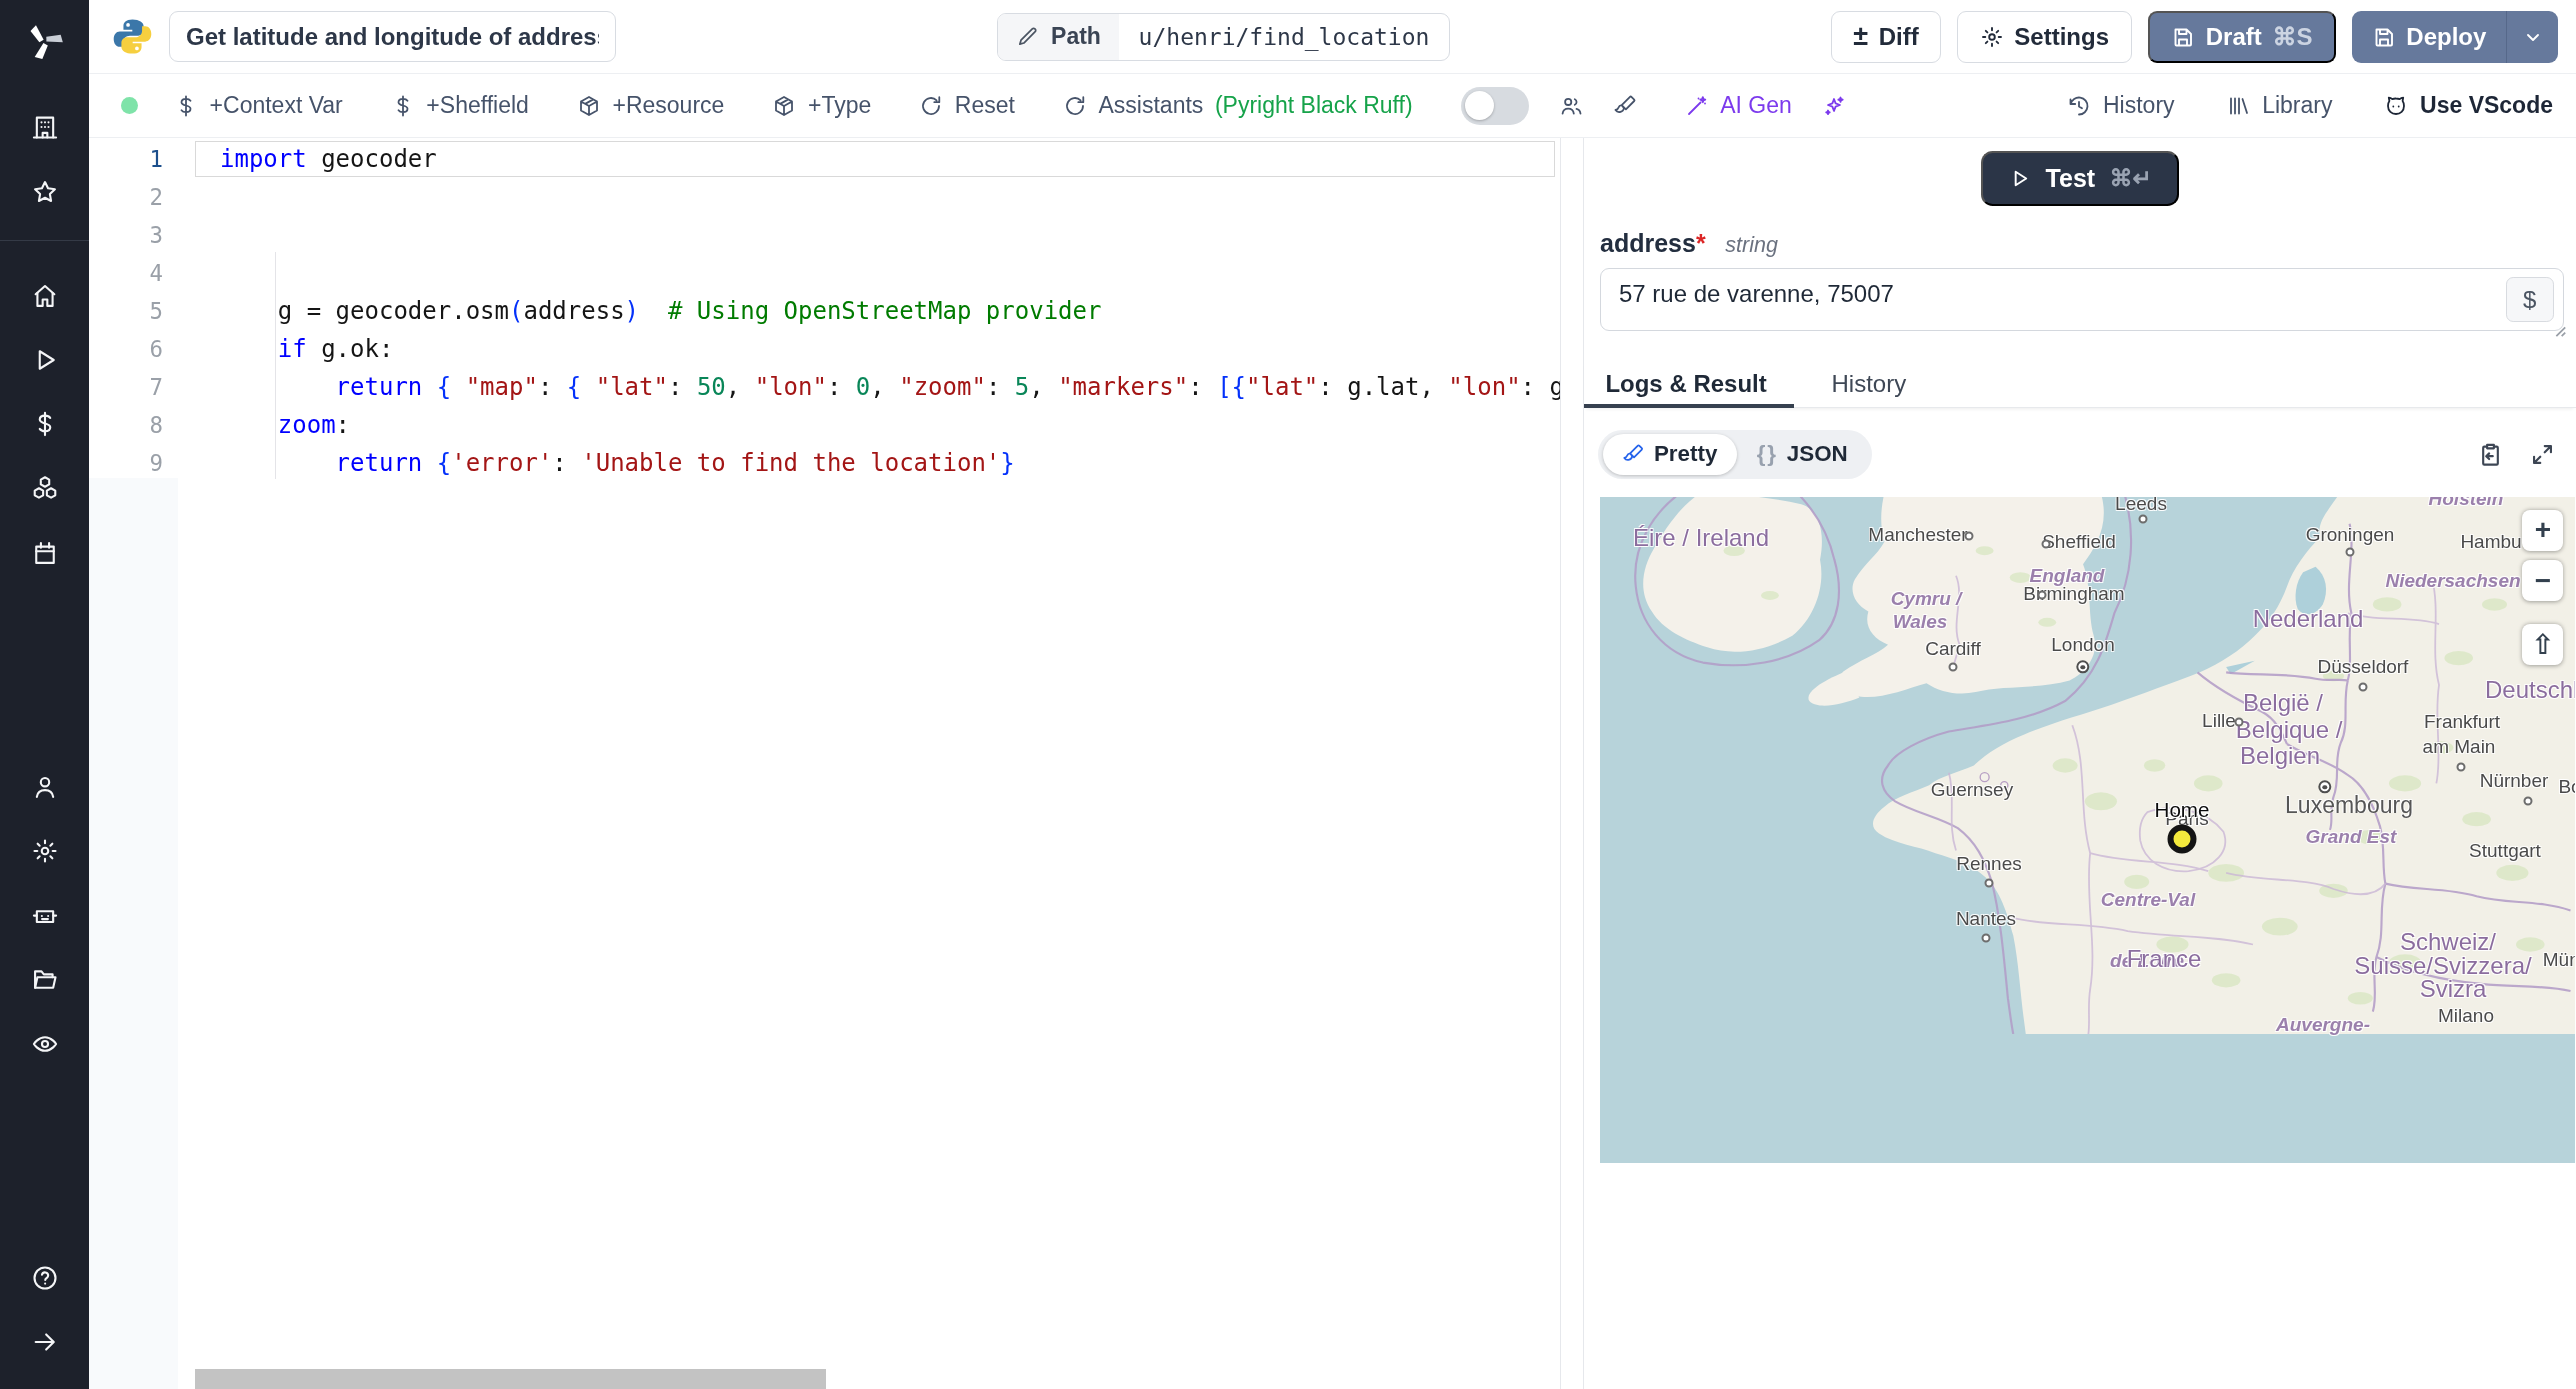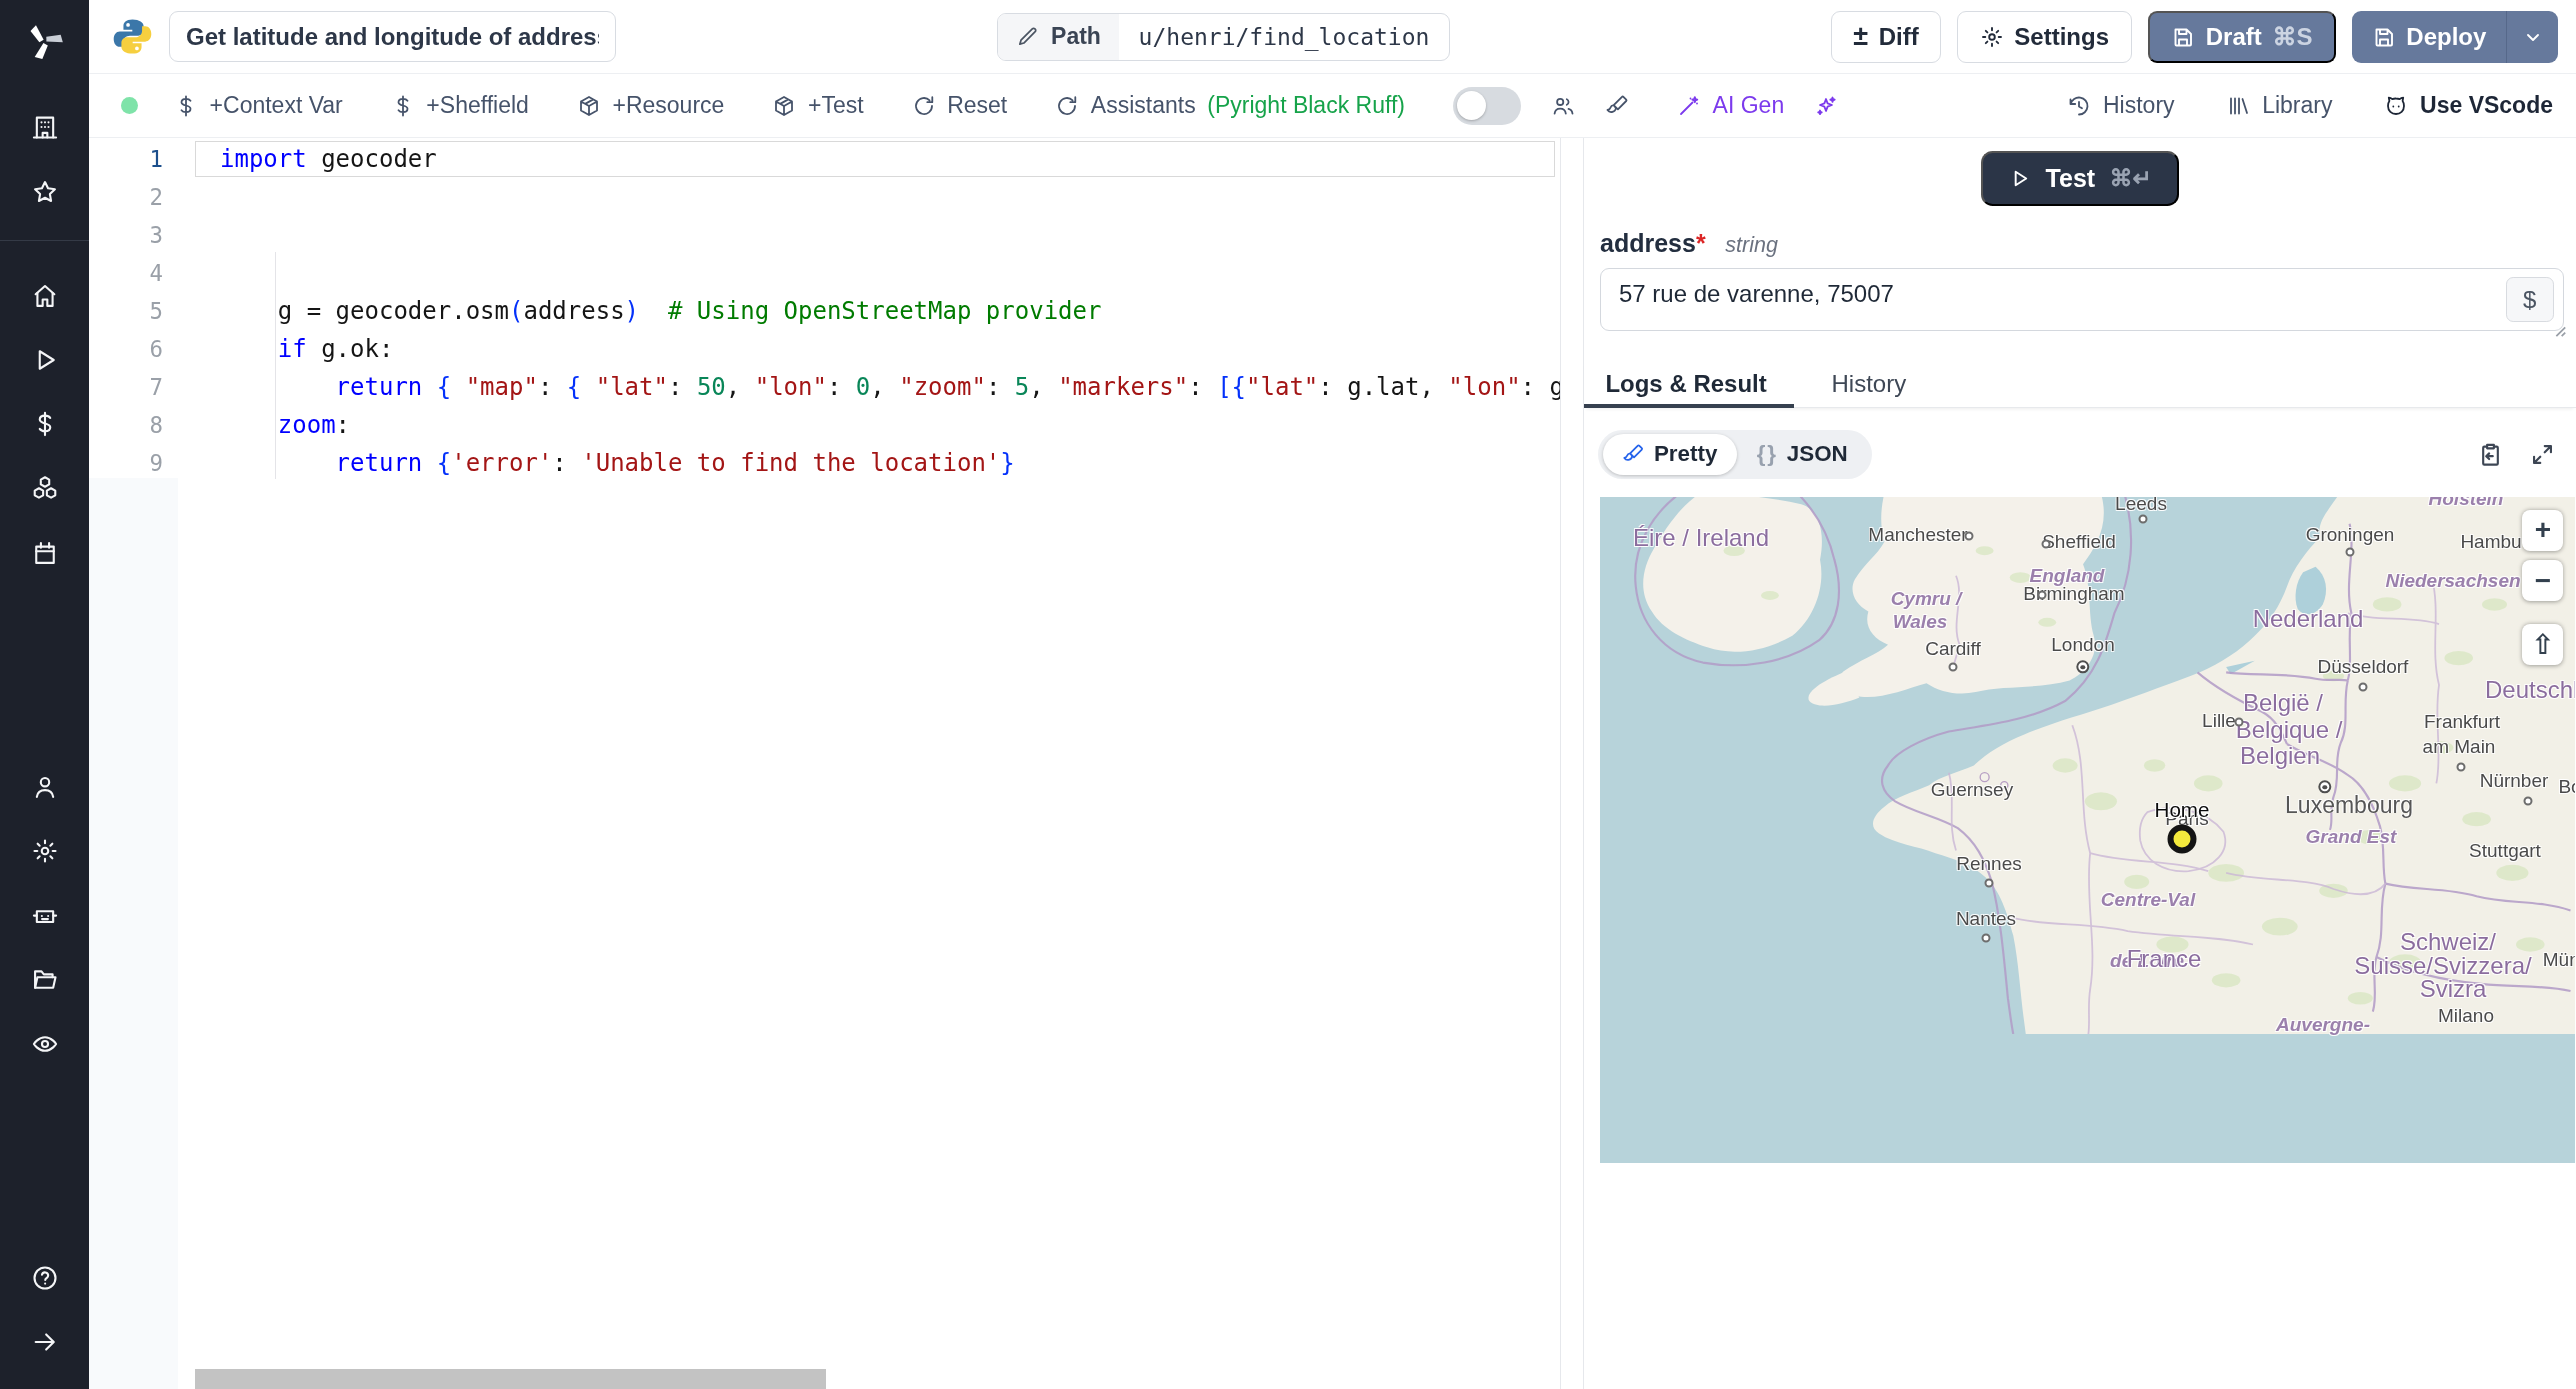--- a/index.html
+++ b/index.html
@@ -327,21 +327,21 @@
         <svg viewBox="0 0 24 24">
             <path d="M12 3l8 4.5v9L12 21l-8-4.5v-9zM12 12l8-4.5M12 12L4 7.5M12 12v9M16.2 5.4l-8 4.5"></path>
           </svg>
         <span>+Resource</span>
       </span>
       <span class="tl-gap"></span>
       <span class="tl-item">
         <svg viewBox="0 0 24 24">
             <path d="M12 3l8 4.5v9L12 21l-8-4.5v-9zM12 12l8-4.5M12 12L4 7.5M12 12v9M16.2 5.4l-8 4.5"></path>
           </svg>
-        <span>+Test</span>
+        <span>+Type</span>
       </span>
       <span class="tl-gap"></span>
       <span class="tl-item">
         <svg viewBox="0 0 24 24">
             <path d="M20 12a8 8 0 1 1-2.4-5.7M20.3 3.2v5h-5"></path>
           </svg>
         <span>Reset</span>
       </span>
       <span class="tl-gap"></span>
       <span class="tl-item">

